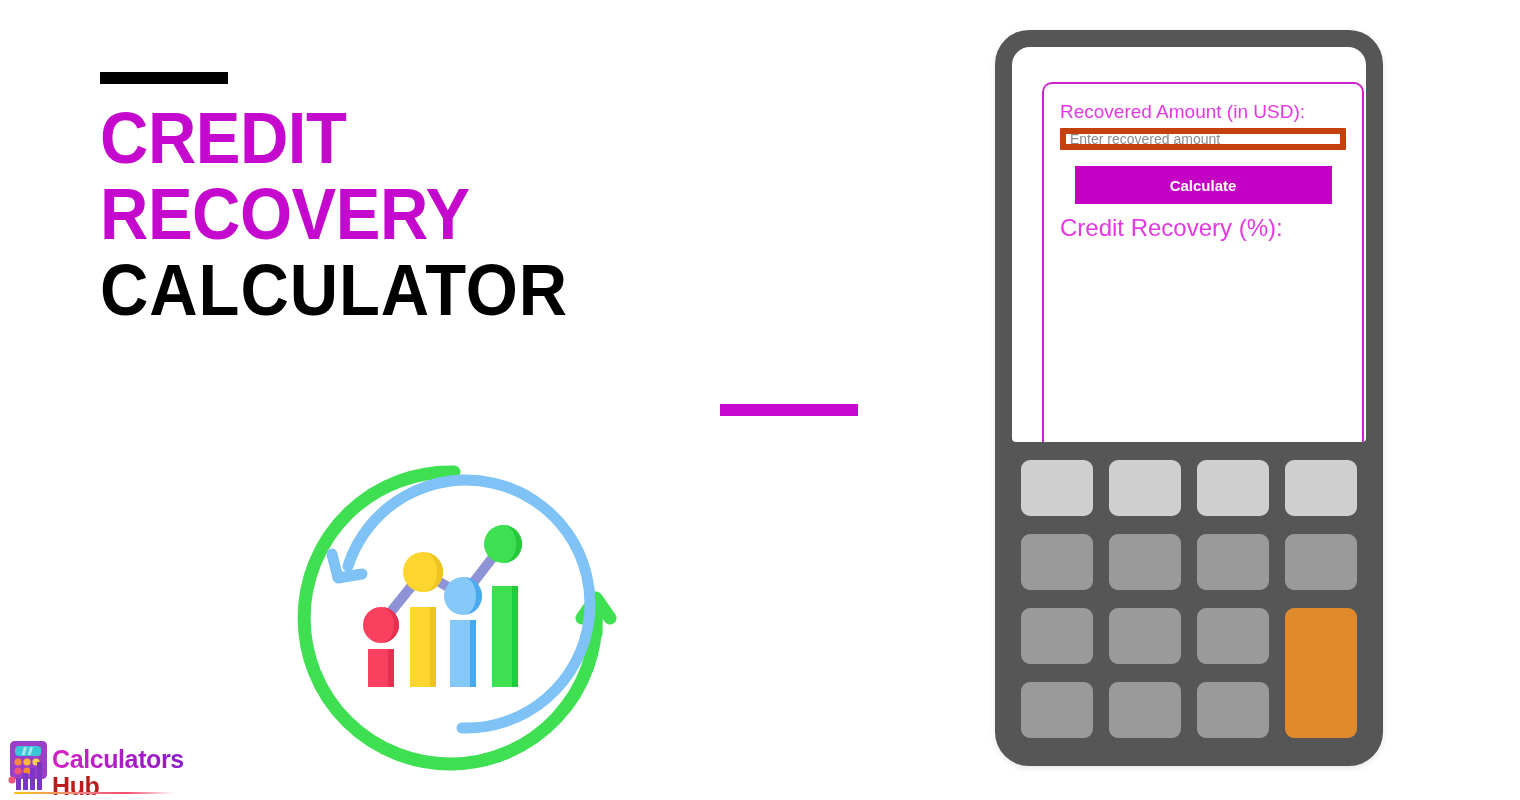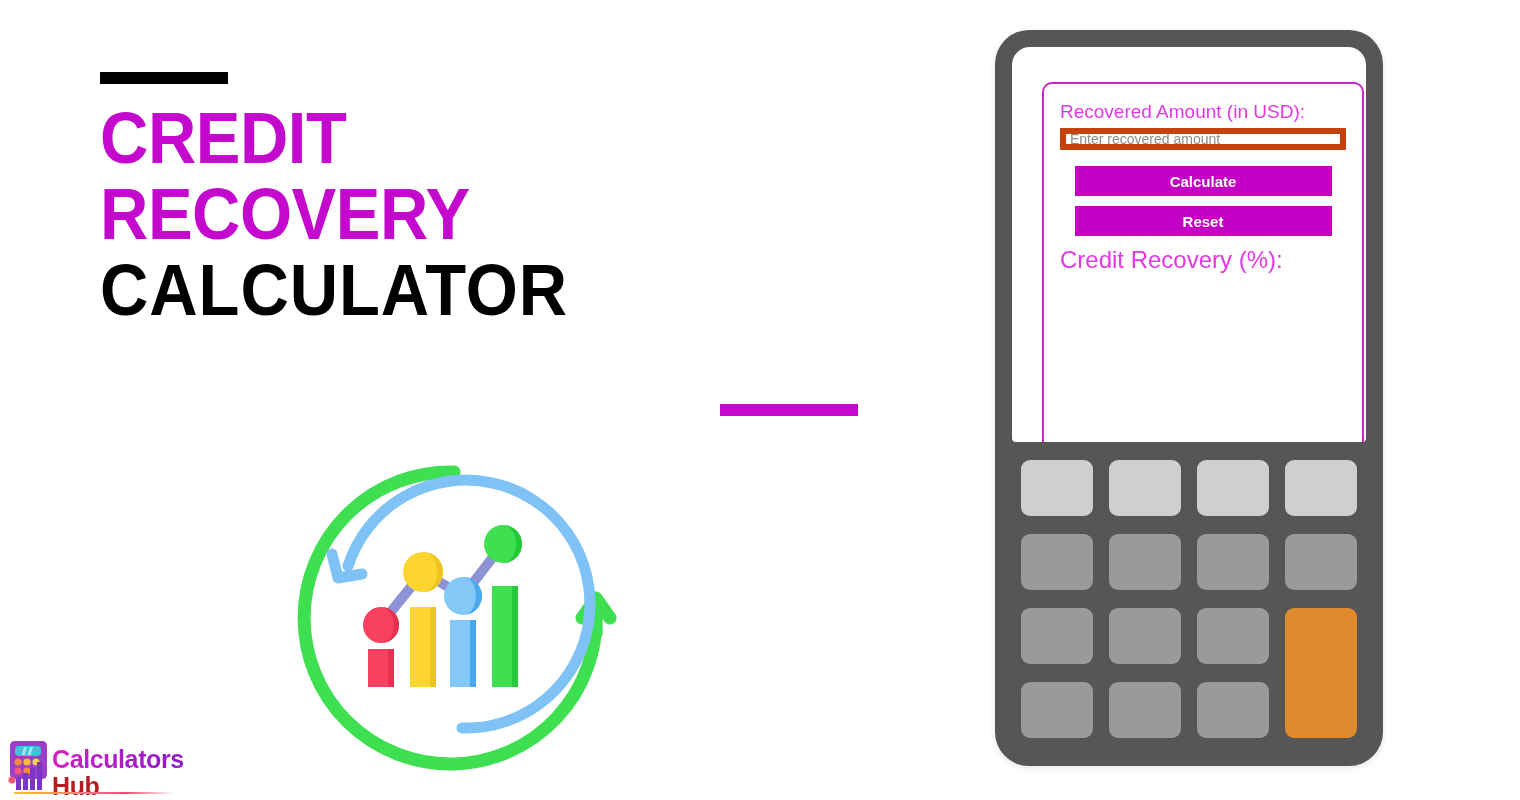--- a/index.html
+++ b/index.html
@@ -174,21 +174,21 @@
     outline: none;
     margin-bottom: 16px;
     text-decoration: underline;
   }
   .text-input::placeholder { color: #8c8c8c; opacity: 1; }
 
   .calc-btn {
     display: block;
     width: 257px;
     margin: 0 auto 10px auto;
-    height: 30px;
+    height: 38px;
     background: #c400c4;
     border: none;
     color: #ffffff;
     font-family: "Liberation Sans", sans-serif;
     font-size: 15px;
     font-weight: bold;
     cursor: pointer;
     border-radius: 0;
   }
   #result-label {
@@ -330,21 +330,20 @@
 <div id="calculator">
 
   <div id="calc-screen">
     <div id="form-panel">
 
       <div class="field-label">Recovered Amount (in USD):</div>
       <input class="text-input" type="text" placeholder="Enter recovered amount" style="">
 
 
       <button class="calc-btn">Calculate</button>
-      <button class="calc-btn">Reset</button>
 
       <div id="result-label">Credit Recovery (%):</div>
     </div>
   </div>
 
   <div id="keypad">
     <button class="key key-light"></button>
     <button class="key key-light"></button>
     <button class="key key-light"></button>
     <button class="key key-light"></button>

